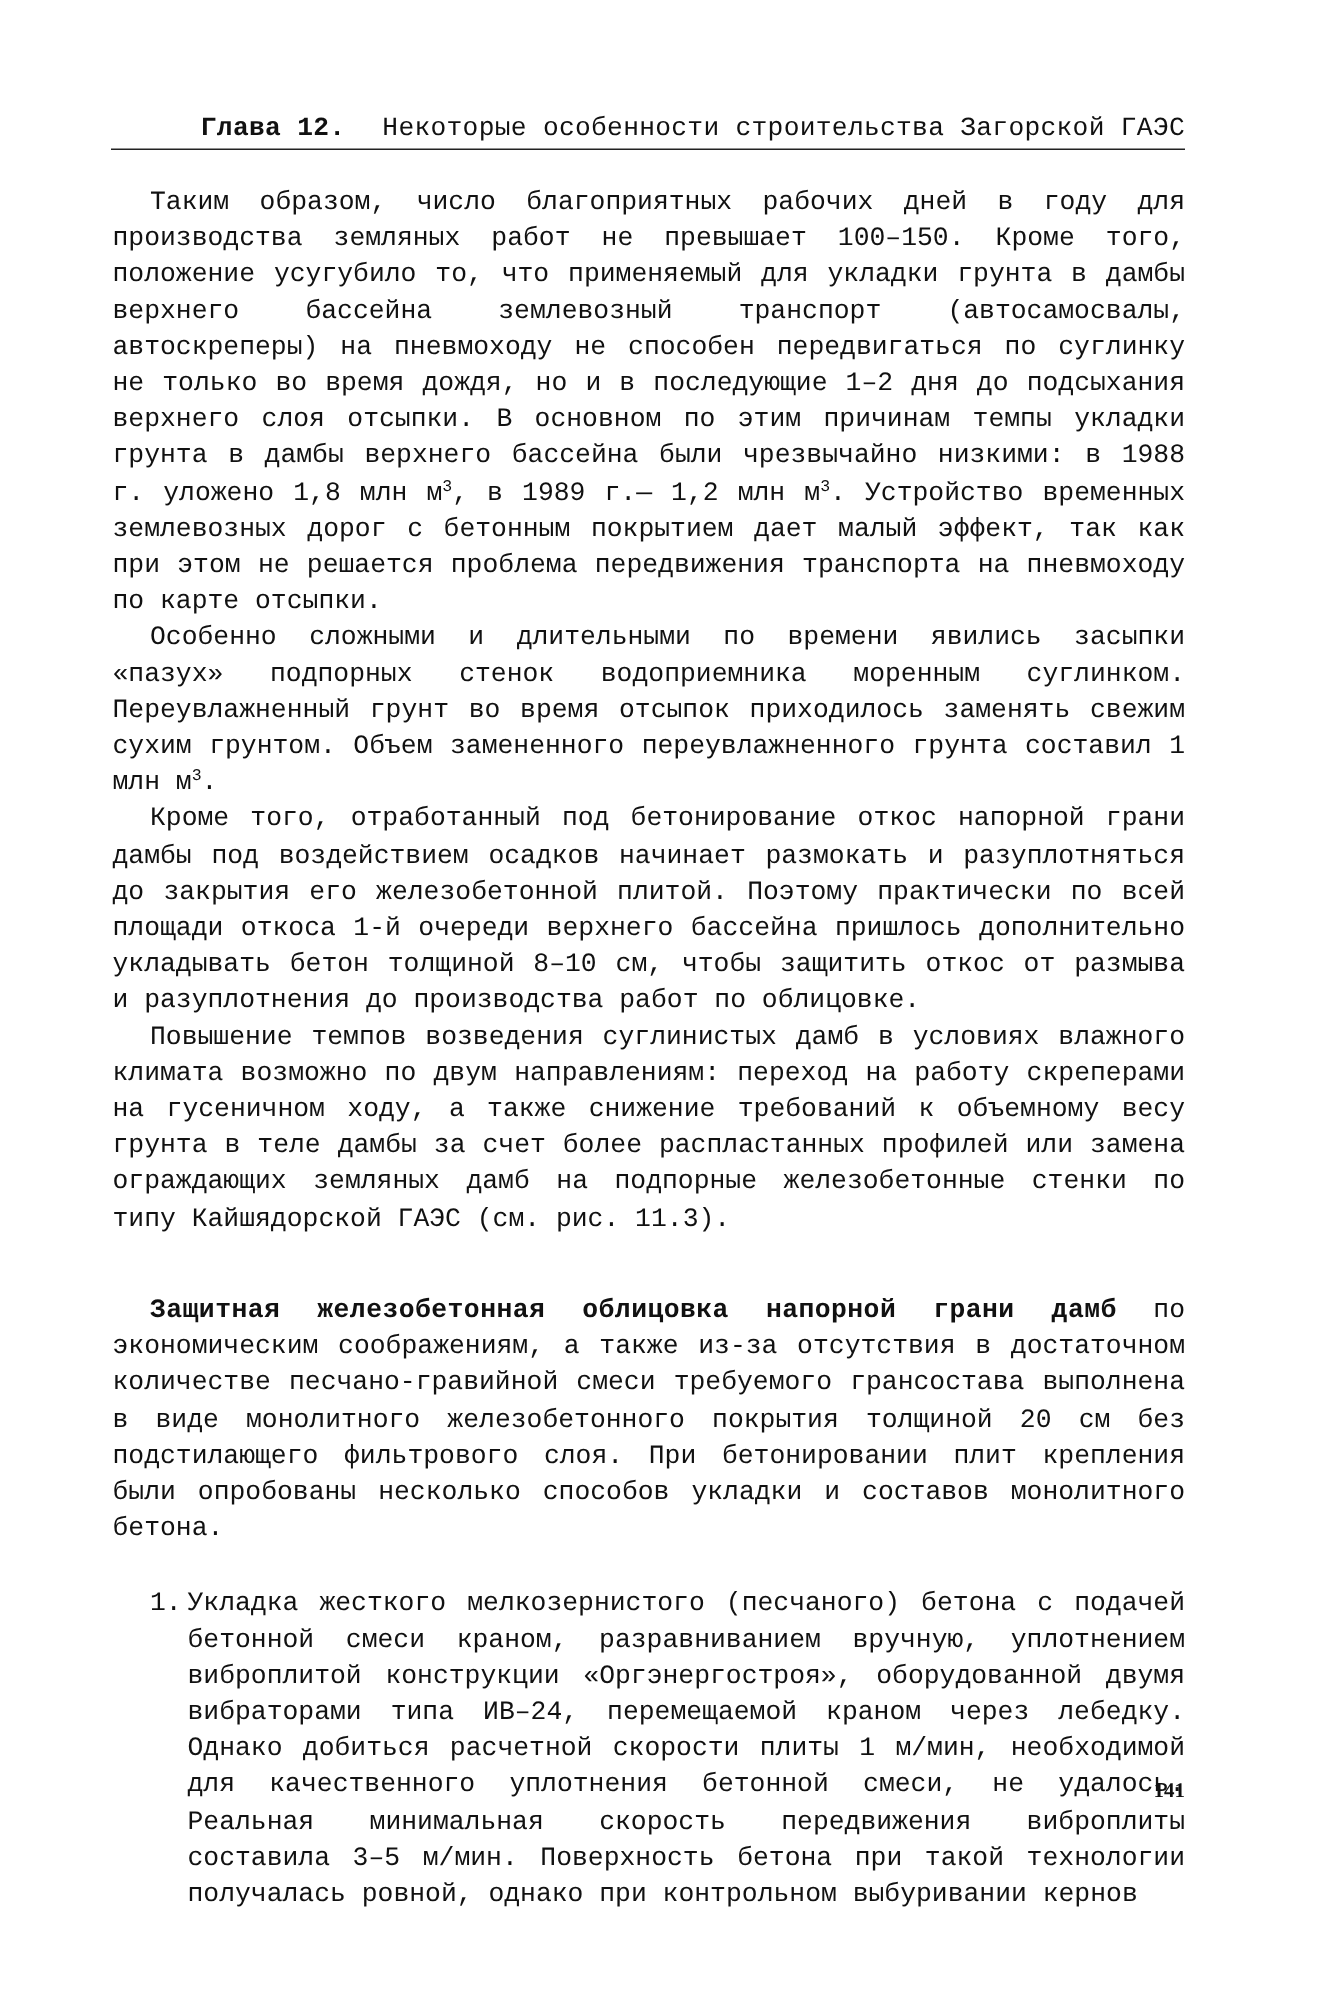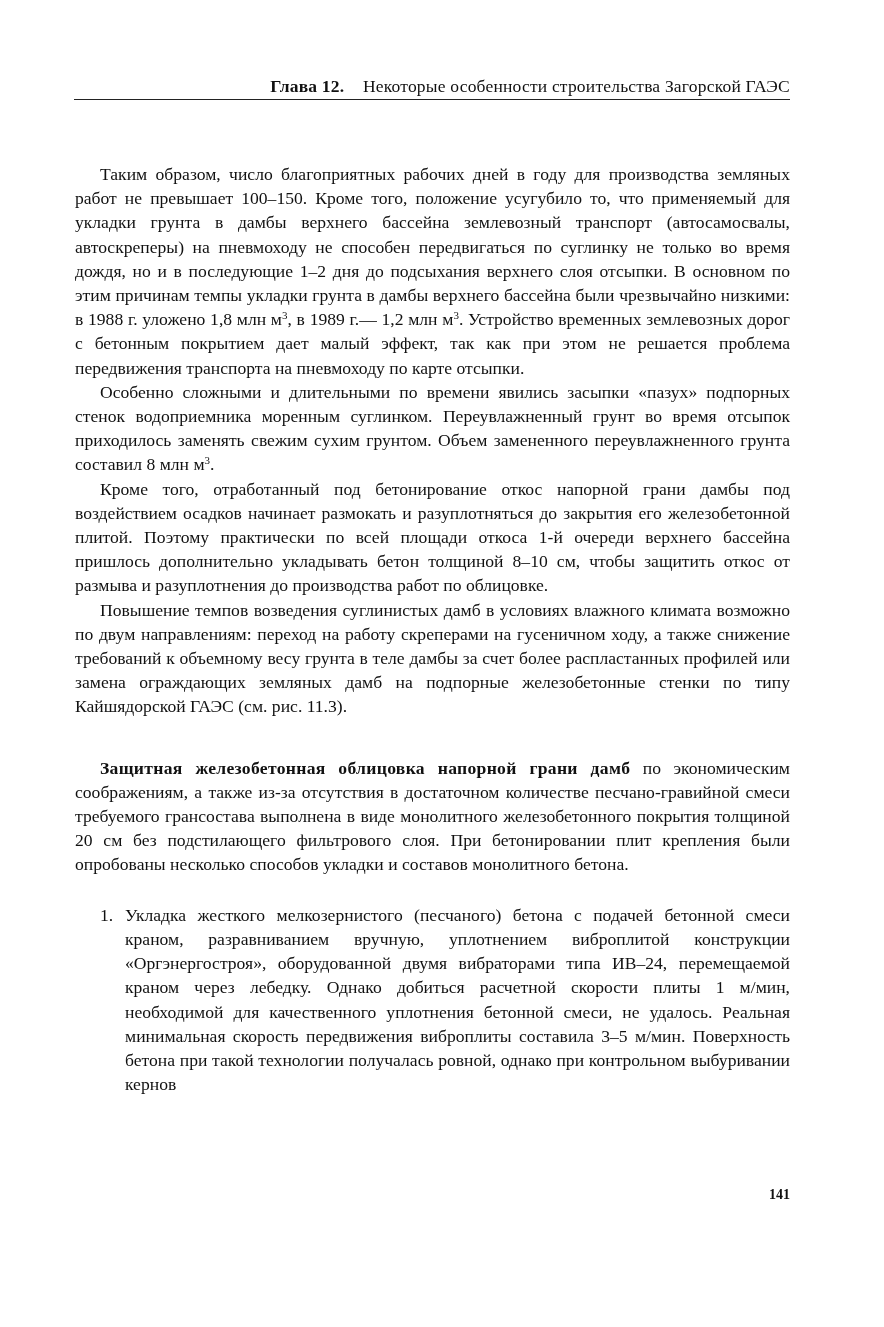--- a/index.html
+++ b/index.html
@@ -1,25 +1,25 @@
 <!DOCTYPE html>
 <html><head>
 <meta charset="utf-8">
 <style>
   html, body { margin: 0; padding: 0; background: #ffffff; }
   body { width: 884px; height: 1327px; position: relative; overflow: hidden;
          font-family: "DejaVu Serif", "Liberation Serif", serif; color: #111; }
   .header { position: absolute; left: 75px; width: 715px; top: 76px; text-align: right;
-            font-family: Liberation Serif, serif; font-size: 17.5px; letter-spacing: 0.2px; }
+            font-family: Liberation Mono, monospace; font-size: 17.5px; letter-spacing: 0.2px; }
   .header .chap { font-weight: bold; margin-right: 14px; }
   .rule { position: absolute; left: 74px; width: 716px; top: 99px; height: 0;
           border-top: 1.6px solid #222; }
   .body { position: absolute; left: 75px; width: 715px; top: 123px;
-          font-family: Liberation Serif, serif; font-size: 17.6px; line-height: 24.2px;
-          text-align: justify; hyphens: manual; margin-top: 39px; }
+          font-family: Liberation Mono, monospace; font-size: 17.6px; line-height: 24.2px;
+          text-align: justify; hyphens: manual; }
   .body p { margin: 0; text-indent: 25px; }
   .body p.sec { margin-top: 37px; }
   .body p.sec .bold { font-weight: bold; letter-spacing: 0.3px; }
   .body ol { margin: 26px 0 0 0; padding-left: 25px; list-style: none; }
   .body ol li { position: relative; padding-left: 25px; }
   .body ol li .num { position: absolute; left: 0; top: 0; }
   sup { font-size: 11px; line-height: 0; vertical-align: 6px; }
   .pagenum { position: absolute; right: 94px; top: 1187px; font-family: "Liberation Serif", serif;
              font-weight: bold; font-size: 14px; }
 </style>
@@ -27,21 +27,21 @@
 <body>
 
 <div class="header">
   <span class="chap">Глава 12.</span>
   <span>Некоторые особенности строительства Загорской ГАЭС</span>
 </div>
 <div class="rule"></div>
 
 <div class="body">
   <p><span>Таким образом, число благоприятных рабочих дней в году для производства земляных работ не превышает 100–150. Кроме того, положение усугубило то, что применяемый для укладки грунта в дамбы верхнего бассейна землевозный транспорт (автосамосвалы, автоскреперы) на пневмоходу не способен передвигаться по суглинку не только во время дождя, но и в последующие 1–2 дня до подсыхания верхнего слоя отсыпки. В основном по этим причинам темпы укладки грунта в дамбы верхнего бассейна были чрезвычайно низкими: в 1988 г. уложено 1,8 млн м</span><sup>3</sup><span>, в 1989 г.— 1,2 млн м</span><sup>3</sup><span>. Устройство временных землевозных дорог с бетонным покрытием дает малый эффект, так как при этом не решается проблема передвижения транспорта на пневмоходу по карте отсыпки.</span></p>
-  <p><span>Особенно сложными и длительными по времени явились засыпки «пазух» подпорных стенок водоприемника моренным суглинком. Переувлажненный грунт во время отсыпок приходилось заменять свежим сухим грунтом. Объем замененного переувлажненного грунта составил 8 млн м</span><sup>3</sup><span>.</span></p>
+  <p><span>Особенно сложными и длительными по времени явились засыпки «пазух» подпорных стенок водоприемника моренным суглинком. Переувлажненный грунт во время отсыпок приходилось заменять свежим сухим грунтом. Объем замененного переувлажненного грунта составил 1 млн м</span><sup>3</sup><span>.</span></p>
   <p>Кроме того, отработанный под бетонирование откос напорной грани дамбы под воздействием осадков начинает размокать и разуплотняться до закрытия его железобетонной плитой. Поэтому практически по всей площади откоса 1-й очереди верхнего бассейна пришлось дополнительно укладывать бетон толщиной 8–10 см, чтобы защитить откос от размыва и разуплотнения до производства работ по облицовке.</p>
   <p>Повышение темпов возведения суглинистых дамб в условиях влажного климата возможно по двум направлениям: переход на работу скреперами на гусеничном ходу, а также снижение требований к объемному весу грунта в теле дамбы за счет более распластанных профилей или замена ограждающих земляных дамб на подпорные железобетонные стенки по типу Кайшядорской ГАЭС (см. рис. 11.3).</p>
   <p class="sec"><span class="bold">Защитная железобетонная облицовка напорной грани дамб</span><span> по экономическим соображениям, а также из-за отсутствия в достаточном количестве песчано-гравийной смеси требуемого грансостава выполнена в виде монолитного железобетонного покрытия толщиной 20 см без подстилающего фильтрового слоя. При бетонировании плит крепления были опробованы несколько способов укладки и составов монолитного бетона.</span></p>
   <ol>
     <li><span class="num">1.</span><span>Укладка жесткого мелкозернистого (песчаного) бетона с подачей бетонной смеси краном, разравниванием вручную, уплотнением виброплитой конструкции «Оргэнергостроя», оборудованной двумя вибраторами типа ИВ–24, перемещаемой краном через лебедку. Однако добиться расчетной скорости плиты 1 м/мин, необходимой для качественного уплотнения бетонной смеси, не удалось. Реальная минимальная скорость передвижения виброплиты составила 3–5 м/мин. Поверхность бетона при такой технологии получалась ровной, однако при контрольном выбуривании кернов</span></li>
   </ol>
 </div>
 
 <div class="pagenum">141</div>
 

